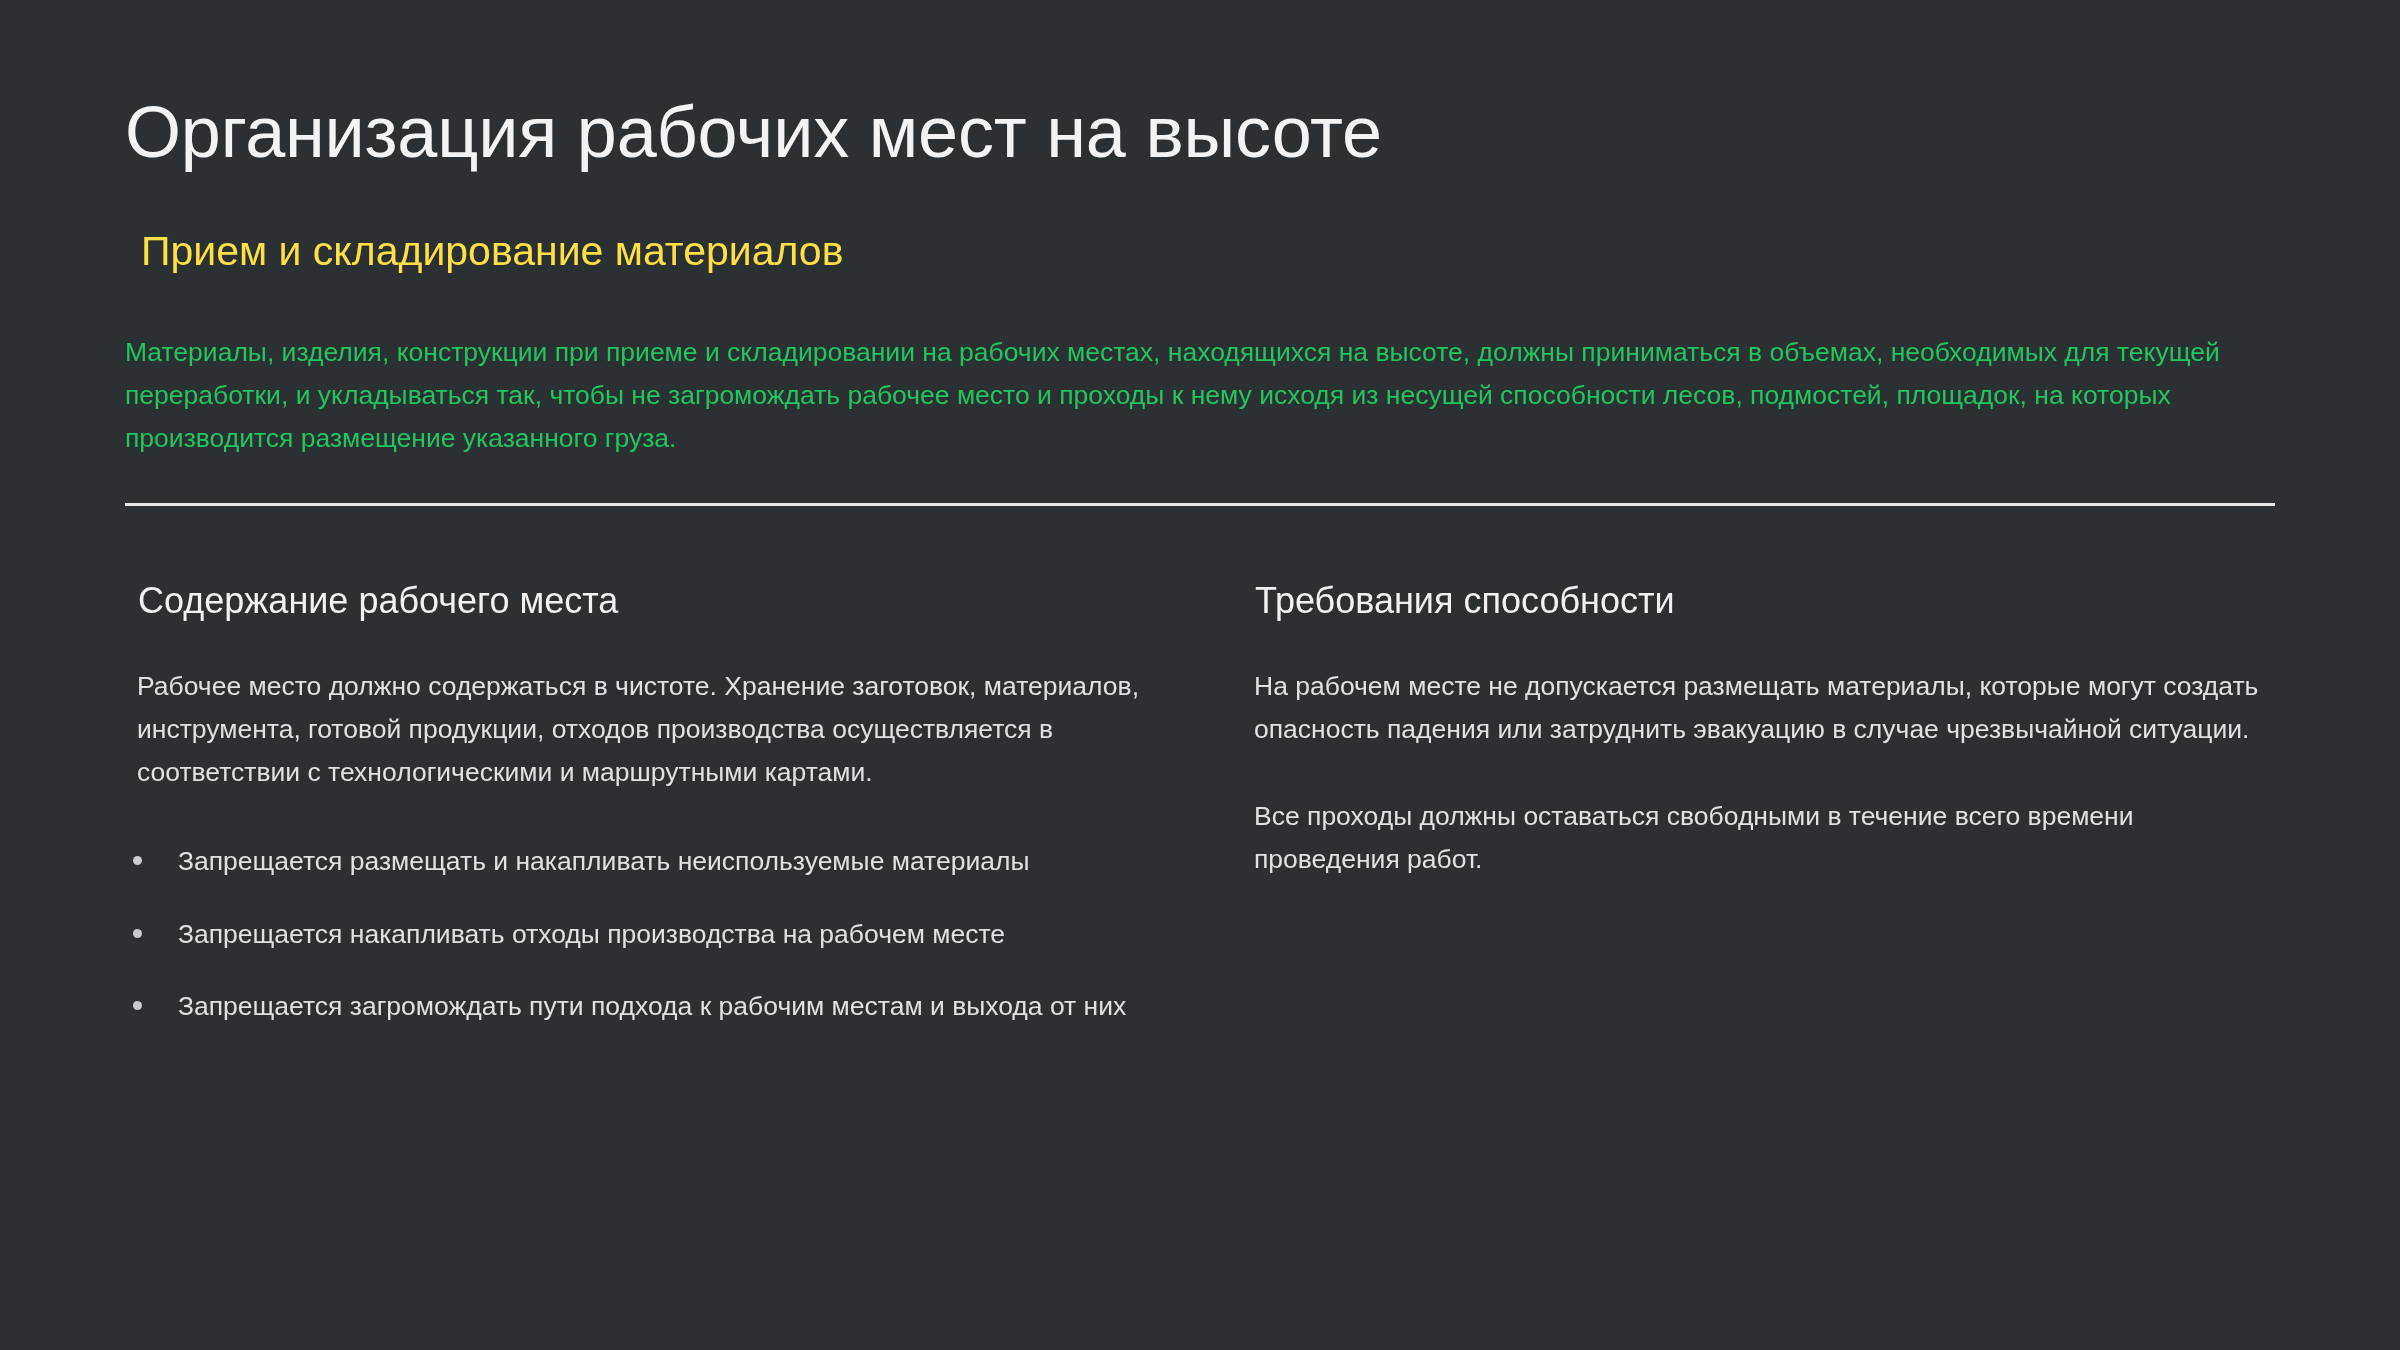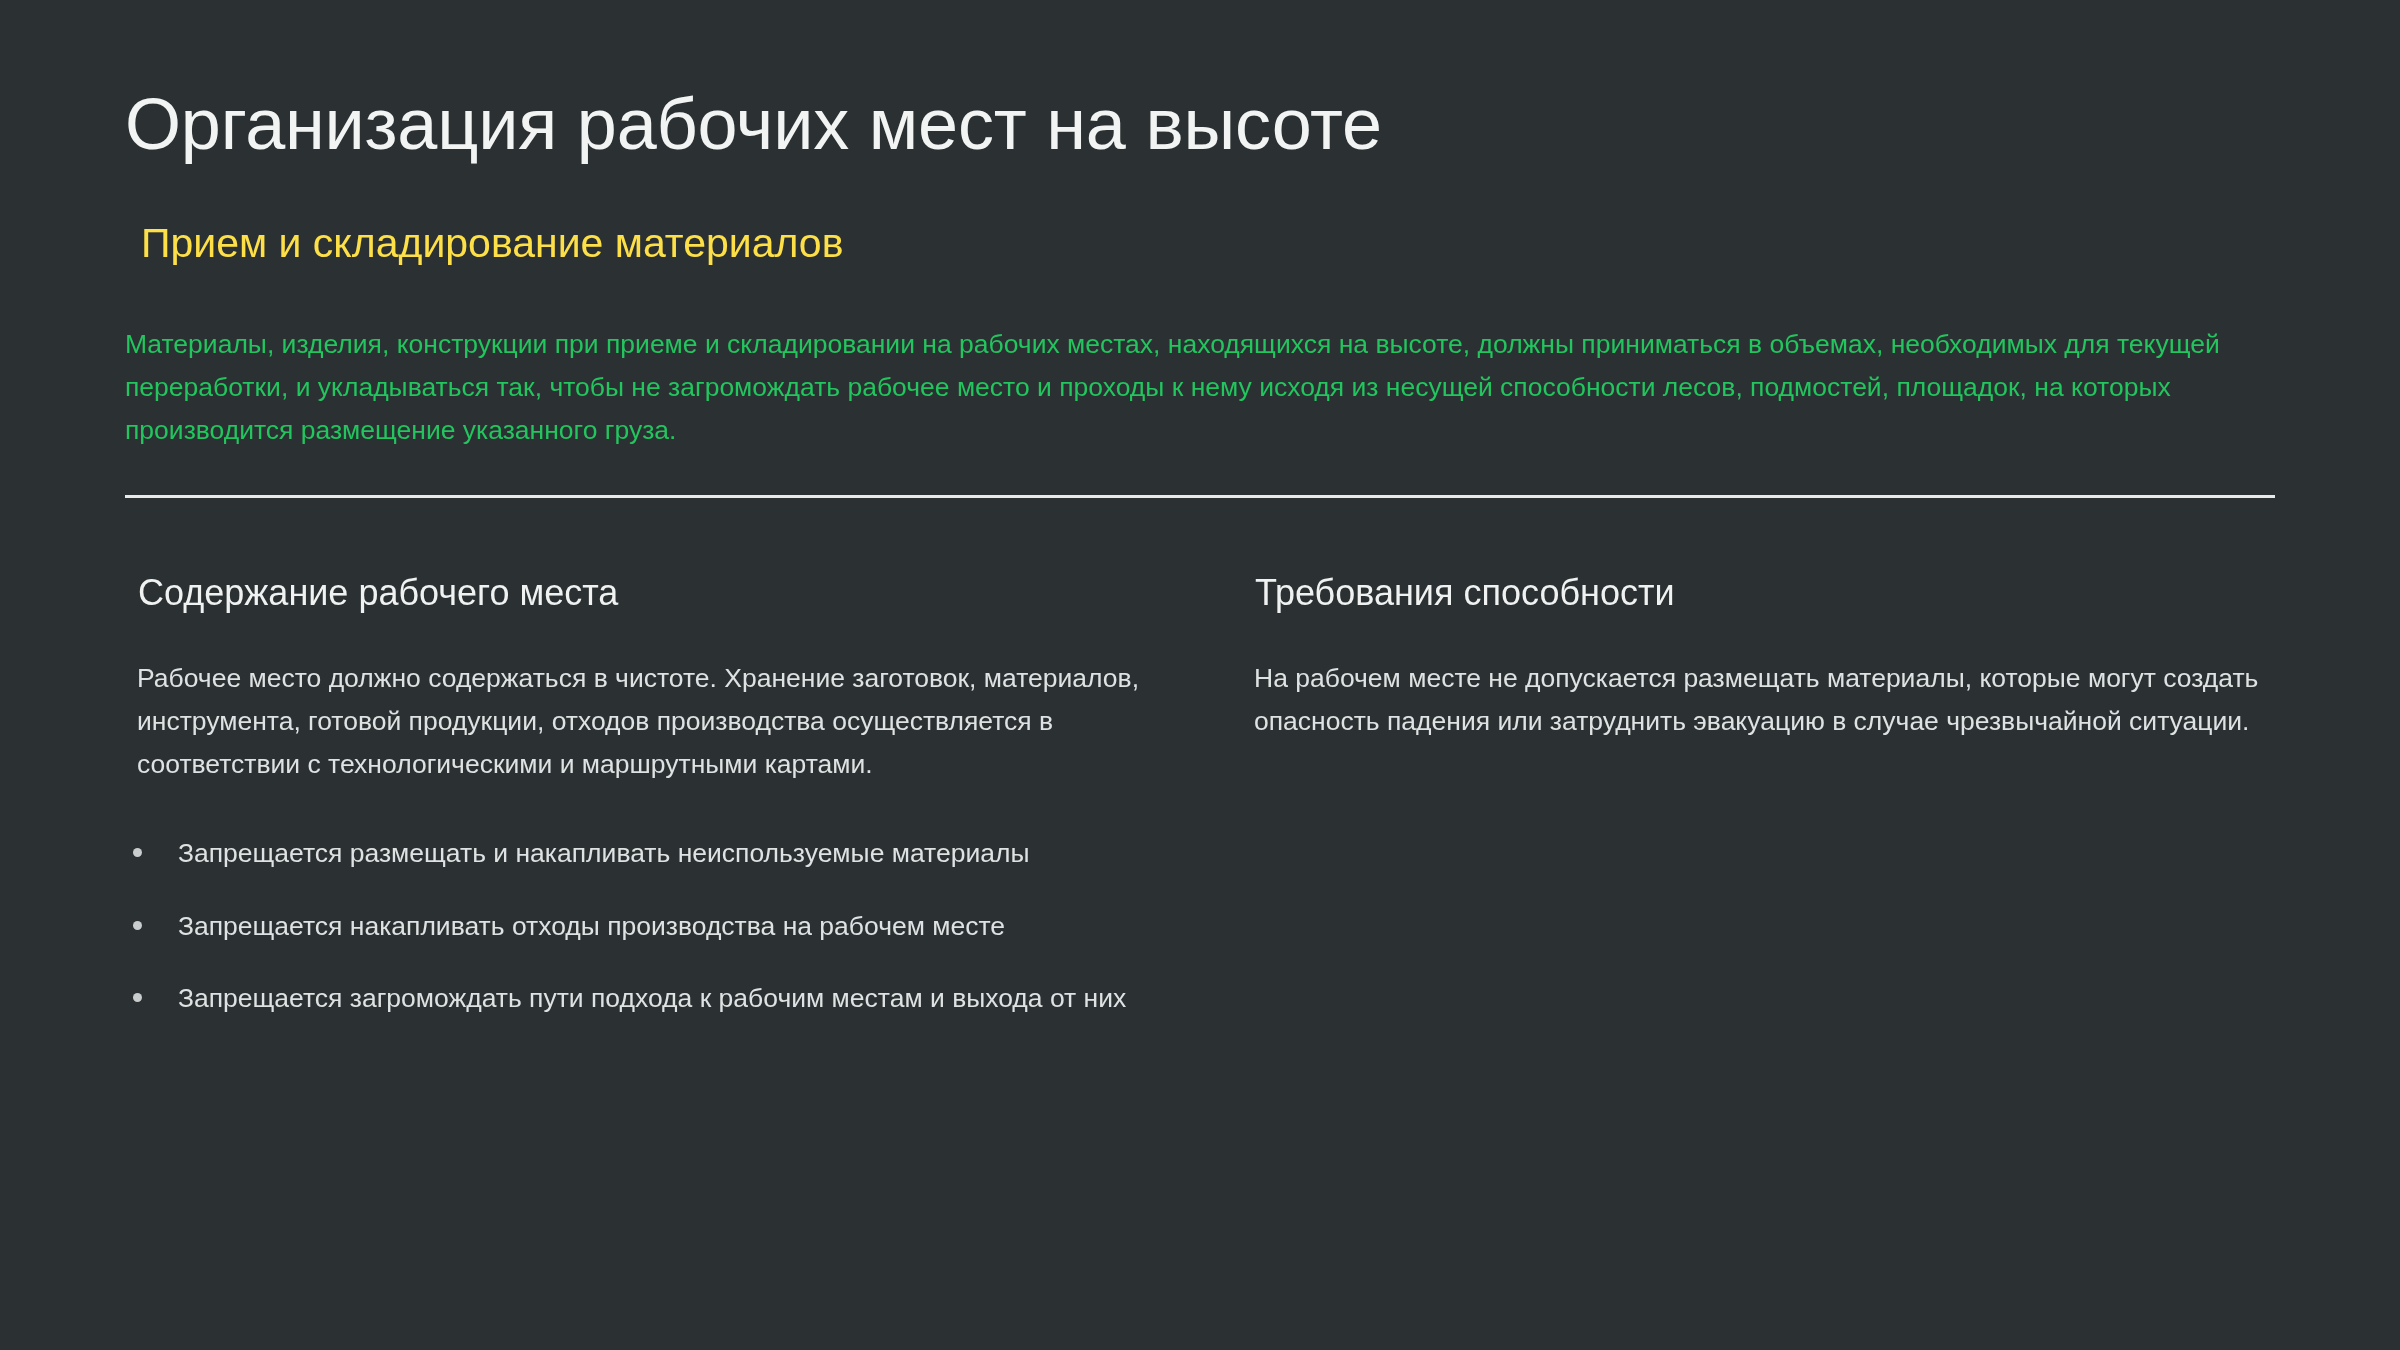--- a/index.html
+++ b/index.html
@@ -12,21 +12,21 @@
     background: #2b3032;
     font-family: "Liberation Sans", "DejaVu Sans", sans-serif;
     overflow: hidden;
   }
 
   .slide {
     position: relative;
     width: 2400px;
     height: 1350px;
     box-sizing: border-box;
-    padding: 8px 125px;
+    padding: 16px 125px;
   }
 
   .slide-title {
     margin: 0;
     padding-top: 78px;
     font-size: 72px;
     line-height: 1.08;
     font-weight: 300;
     letter-spacing: -0.2px;
     color: #f2f4f4;
@@ -152,16 +152,17 @@
         <li class="bullet-item">
           <span class="bullet-marker"></span>
           <span>Запрещается загромождать пути подхода к рабочим местам и выхода от них</span>
         </li>
       </ul>
     </div>
 
     <div class="column">
       <h3 class="column-heading">Требования способности</h3>
       <p class="column-paragraph">На рабочем месте не допускается размещать материалы, которые могут создать опасность падения или затруднить эвакуацию в случае чрезвычайной ситуации.</p>
+      <p class="column-paragraph">Все проходы должны оставаться свободными в течение всего времени проведения работ.</p>
     </div>
 
   </div>
 </div>
 
 </body></html>

